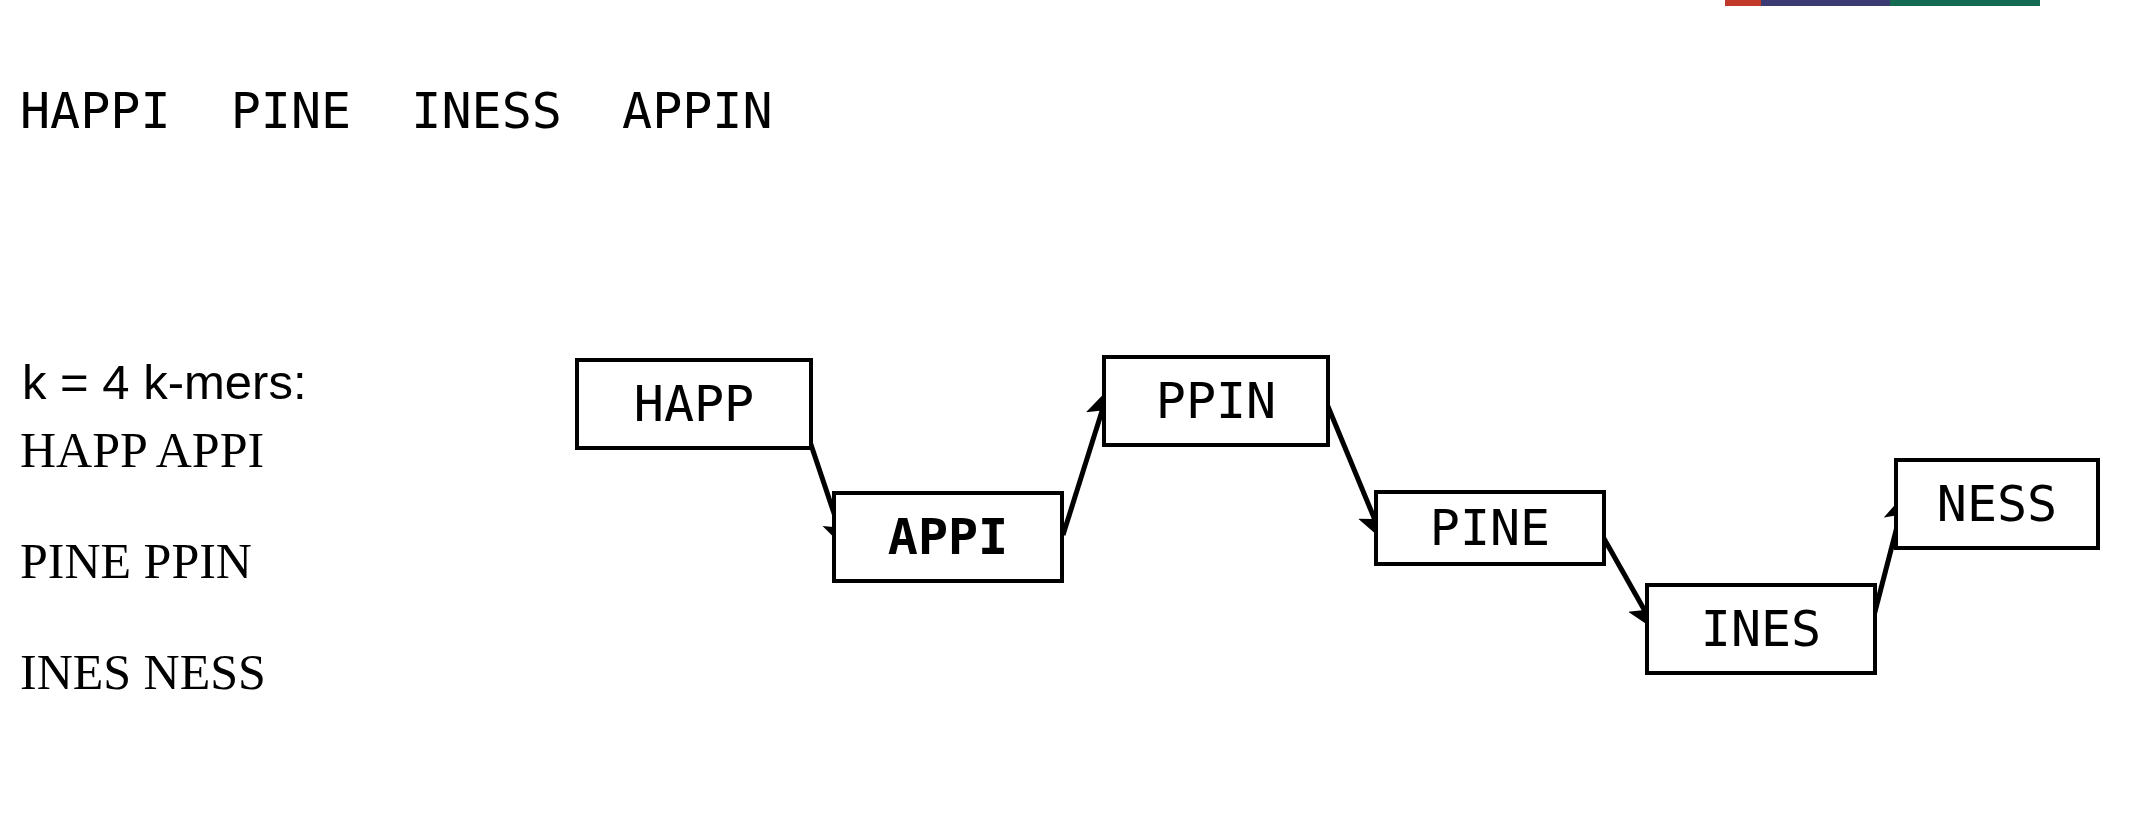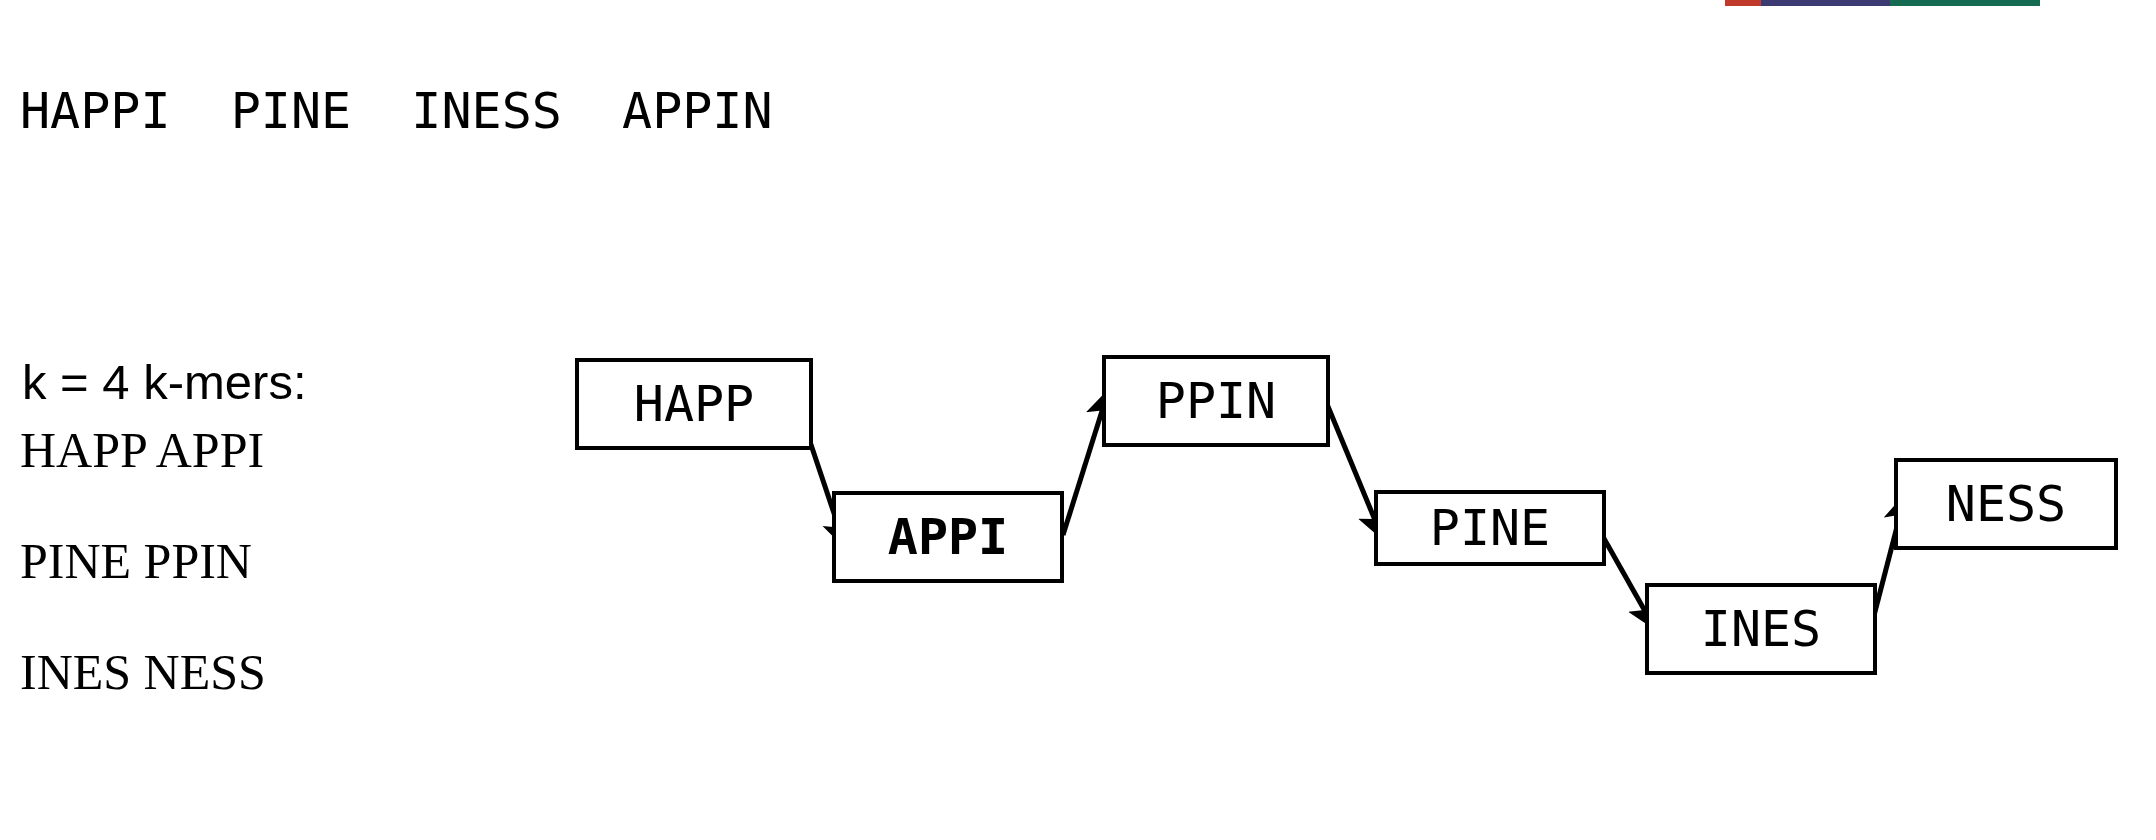--- a/index.html
+++ b/index.html
@@ -130,16 +130,16 @@
         <line x1="1871" y1="627" x2="1905" y2="496" marker-end="url(#arrowhead)"></line>
       </g>
   </svg>
 
   <div id="node-layer">
       <div class="node" style="left: 558px; top: 358px; width: 238px; height: 92px; margin-left: 17px;"><span>HAPP</span></div>
       <div class="node" style="left: 832px; top: 491px; width: 232px; height: 92px; font-weight: bold;"><span>APPI</span></div>
       <div class="node" style="left: 1102px; top: 355px; width: 228px; height: 92px;"><span>PPIN</span></div>
       <div class="node" style="left: 1374px; top: 490px; width: 232px; height: 76px;"><span>PINE</span></div>
       <div class="node" style="left: 1645px; top: 583px; width: 232px; height: 92px;"><span>INES</span></div>
-      <div class="node" style="left: 1894px; top: 458px; width: 224px; height: 92px; text-align: center;"><span>NESS</span></div>
+      <div class="node" style="left: 1894px; top: 458px; width: 206px; height: 92px; text-align: center;"><span>NESS</span></div>
     </div>
 
 </div>
 
 </body></html>

